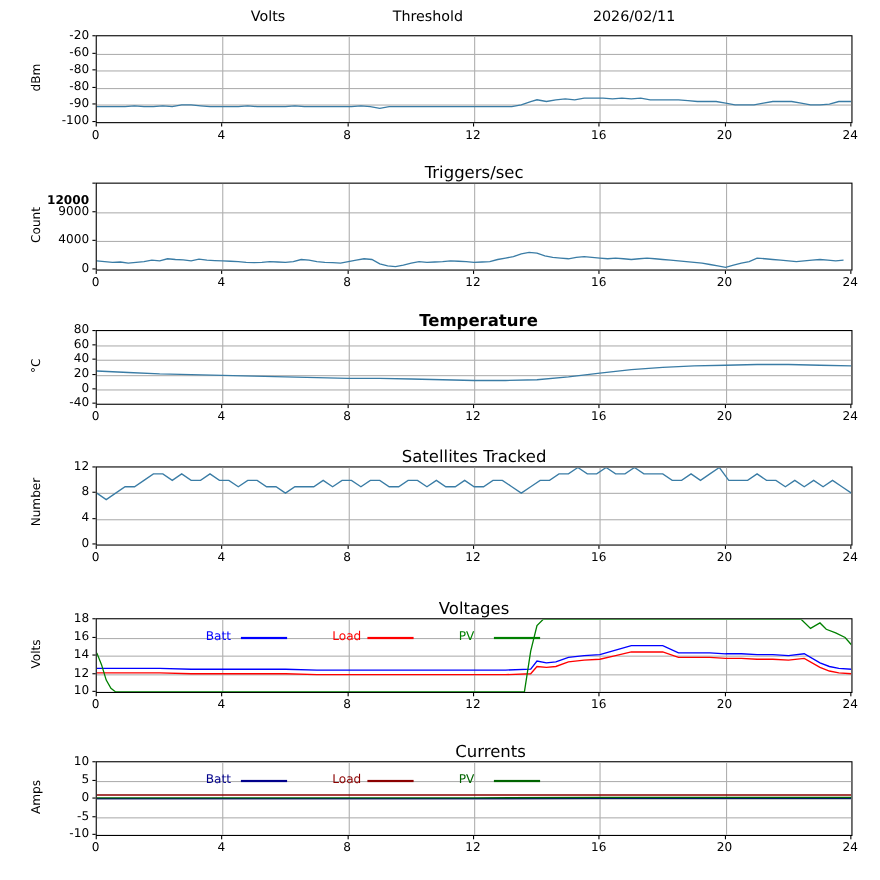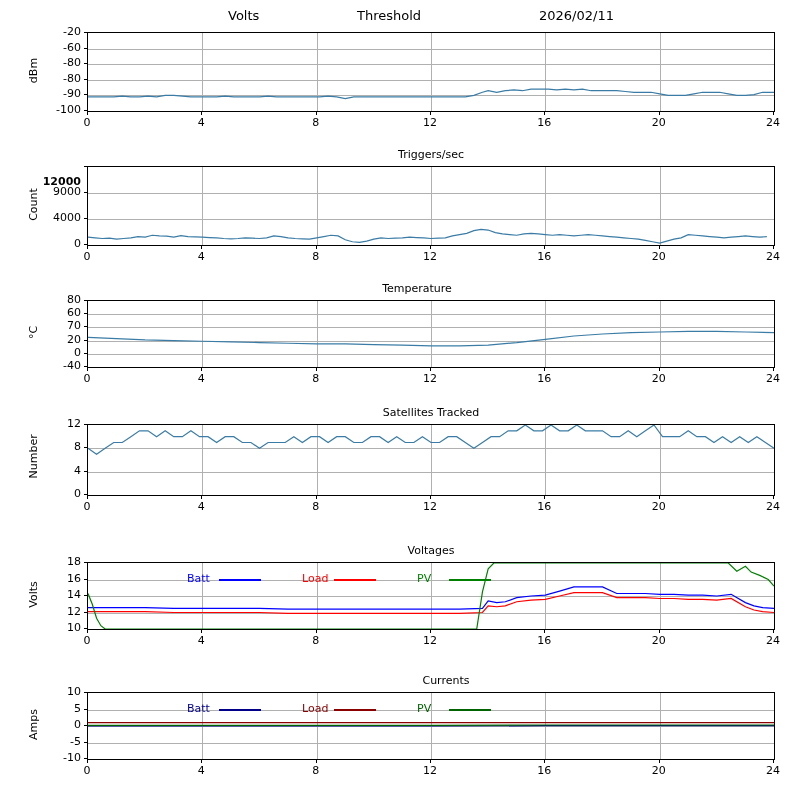--- a/index.html
+++ b/index.html
@@ -7,21 +7,21 @@
     width:800px;height:800px;
     background:#ffffff;
     font-family:"DejaVu Sans", sans-serif;
     color:#000000;
     overflow:hidden;
   }
   #page{position:relative;width:800px;height:800px;}
   .plot-title{
     position:absolute;
     text-align:center;
-    font-size:11px;
+    font-size:15px;
     color:#000;
     white-space:nowrap;
   }
   .axes{
     position:absolute;
     border:1px solid #000000;
     box-sizing:border-box;
     background:#ffffff;
     overflow:hidden;
   }
@@ -139,42 +139,42 @@
       <div class="tickmark-x" style="left: 315.667px; top: 246px;"></div>
       <div class="xtick" style="left: 410px; width: 40px; top: 250px;">12</div>
       <div class="tickmark-x" style="left: 430px; top: 246px;"></div>
       <div class="xtick" style="left: 524.333px; width: 40px; top: 250px;">16</div>
       <div class="tickmark-x" style="left: 544.333px; top: 246px;"></div>
       <div class="xtick" style="left: 638.667px; width: 40px; top: 250px;">20</div>
       <div class="tickmark-x" style="left: 658.667px; top: 246px;"></div>
       <div class="xtick" style="left: 753px; width: 40px; top: 250px;">24</div>
       <div class="tickmark-x" style="left: 773px; top: 246px;"></div>
       <div class="ylabel" style="left: 13px; top: 198px; width: 40px; text-align: center; transform: rotate(-90deg);">Count</div>
-      <div class="plot-title" style="left: 73px; width: 688px; top: 282px;">Temperature</div>
+      <div class="plot-title" style="left: 91px; width: 688px; top: 282px; font-weight: bold;">Temperature</div>
       <div class="axes" style="left: 87px; top: 300px; width: 688px; height: 68px;">
         <div class="grid-v" style="left: 114px;"></div>
         <div class="grid-v" style="left: 229px;"></div>
         <div class="grid-v" style="left: 343px;"></div>
         <div class="grid-v" style="left: 457px;"></div>
         <div class="grid-v" style="left: 572px;"></div>
         <div class="grid-h" style="top: 53px;"></div>
         <div class="grid-h" style="top: 40px;"></div>
         <div class="grid-h" style="top: 26px;"></div>
         <div class="grid-h" style="top: 13px;"></div>
         <svg class="series" width="686" height="66">
           <polyline points="0.00,36.30 28.58,37.62 57.17,38.94 85.75,39.60 114.33,40.26 142.92,40.92 171.50,41.58 200.08,42.24 228.67,42.90 257.25,42.90 285.83,43.56 314.42,44.22 343.00,44.88 371.58,44.88 400.17,44.22 428.75,41.58 457.33,38.28 485.92,34.98 514.50,33.00 543.08,31.68 571.67,31.02 600.25,30.36 628.83,30.36 657.42,31.02 686.00,31.68" fill="none" stroke="#3a7ca5" stroke-width="1.2"></polyline>
         </svg>
       </div>
       <div class="ytick" style="left: 37px; width: 44px; top: 359px;">-40</div>
       <div class="tickmark-y" style="left: 84px; top: 366px;"></div>
       <div class="ytick" style="left: 37px; width: 44px; top: 345.8px;">0</div>
       <div class="tickmark-y" style="left: 84px; top: 352.8px;"></div>
       <div class="ytick" style="left: 37px; width: 44px; top: 332.6px;">20</div>
       <div class="tickmark-y" style="left: 84px; top: 339.6px;"></div>
-      <div class="ytick" style="left: 37px; width: 44px; top: 319.4px;">70</div>
+      <div class="ytick" style="left: 37px; width: 44px; top: 319.4px;">40</div>
       <div class="tickmark-y" style="left: 84px; top: 326.4px;"></div>
       <div class="ytick" style="left: 37px; width: 44px; top: 306.2px;">60</div>
       <div class="tickmark-y" style="left: 84px; top: 313.2px;"></div>
       <div class="ytick" style="left: 37px; width: 44px; top: 293px;">80</div>
       <div class="tickmark-y" style="left: 84px; top: 300px;"></div>
       <div class="xtick" style="left: 67px; width: 40px; top: 372px;">0</div>
       <div class="tickmark-x" style="left: 87px; top: 368px;"></div>
       <div class="xtick" style="left: 181.333px; width: 40px; top: 372px;">4</div>
       <div class="tickmark-x" style="left: 201.333px; top: 368px;"></div>
       <div class="xtick" style="left: 295.667px; width: 40px; top: 372px;">8</div>

